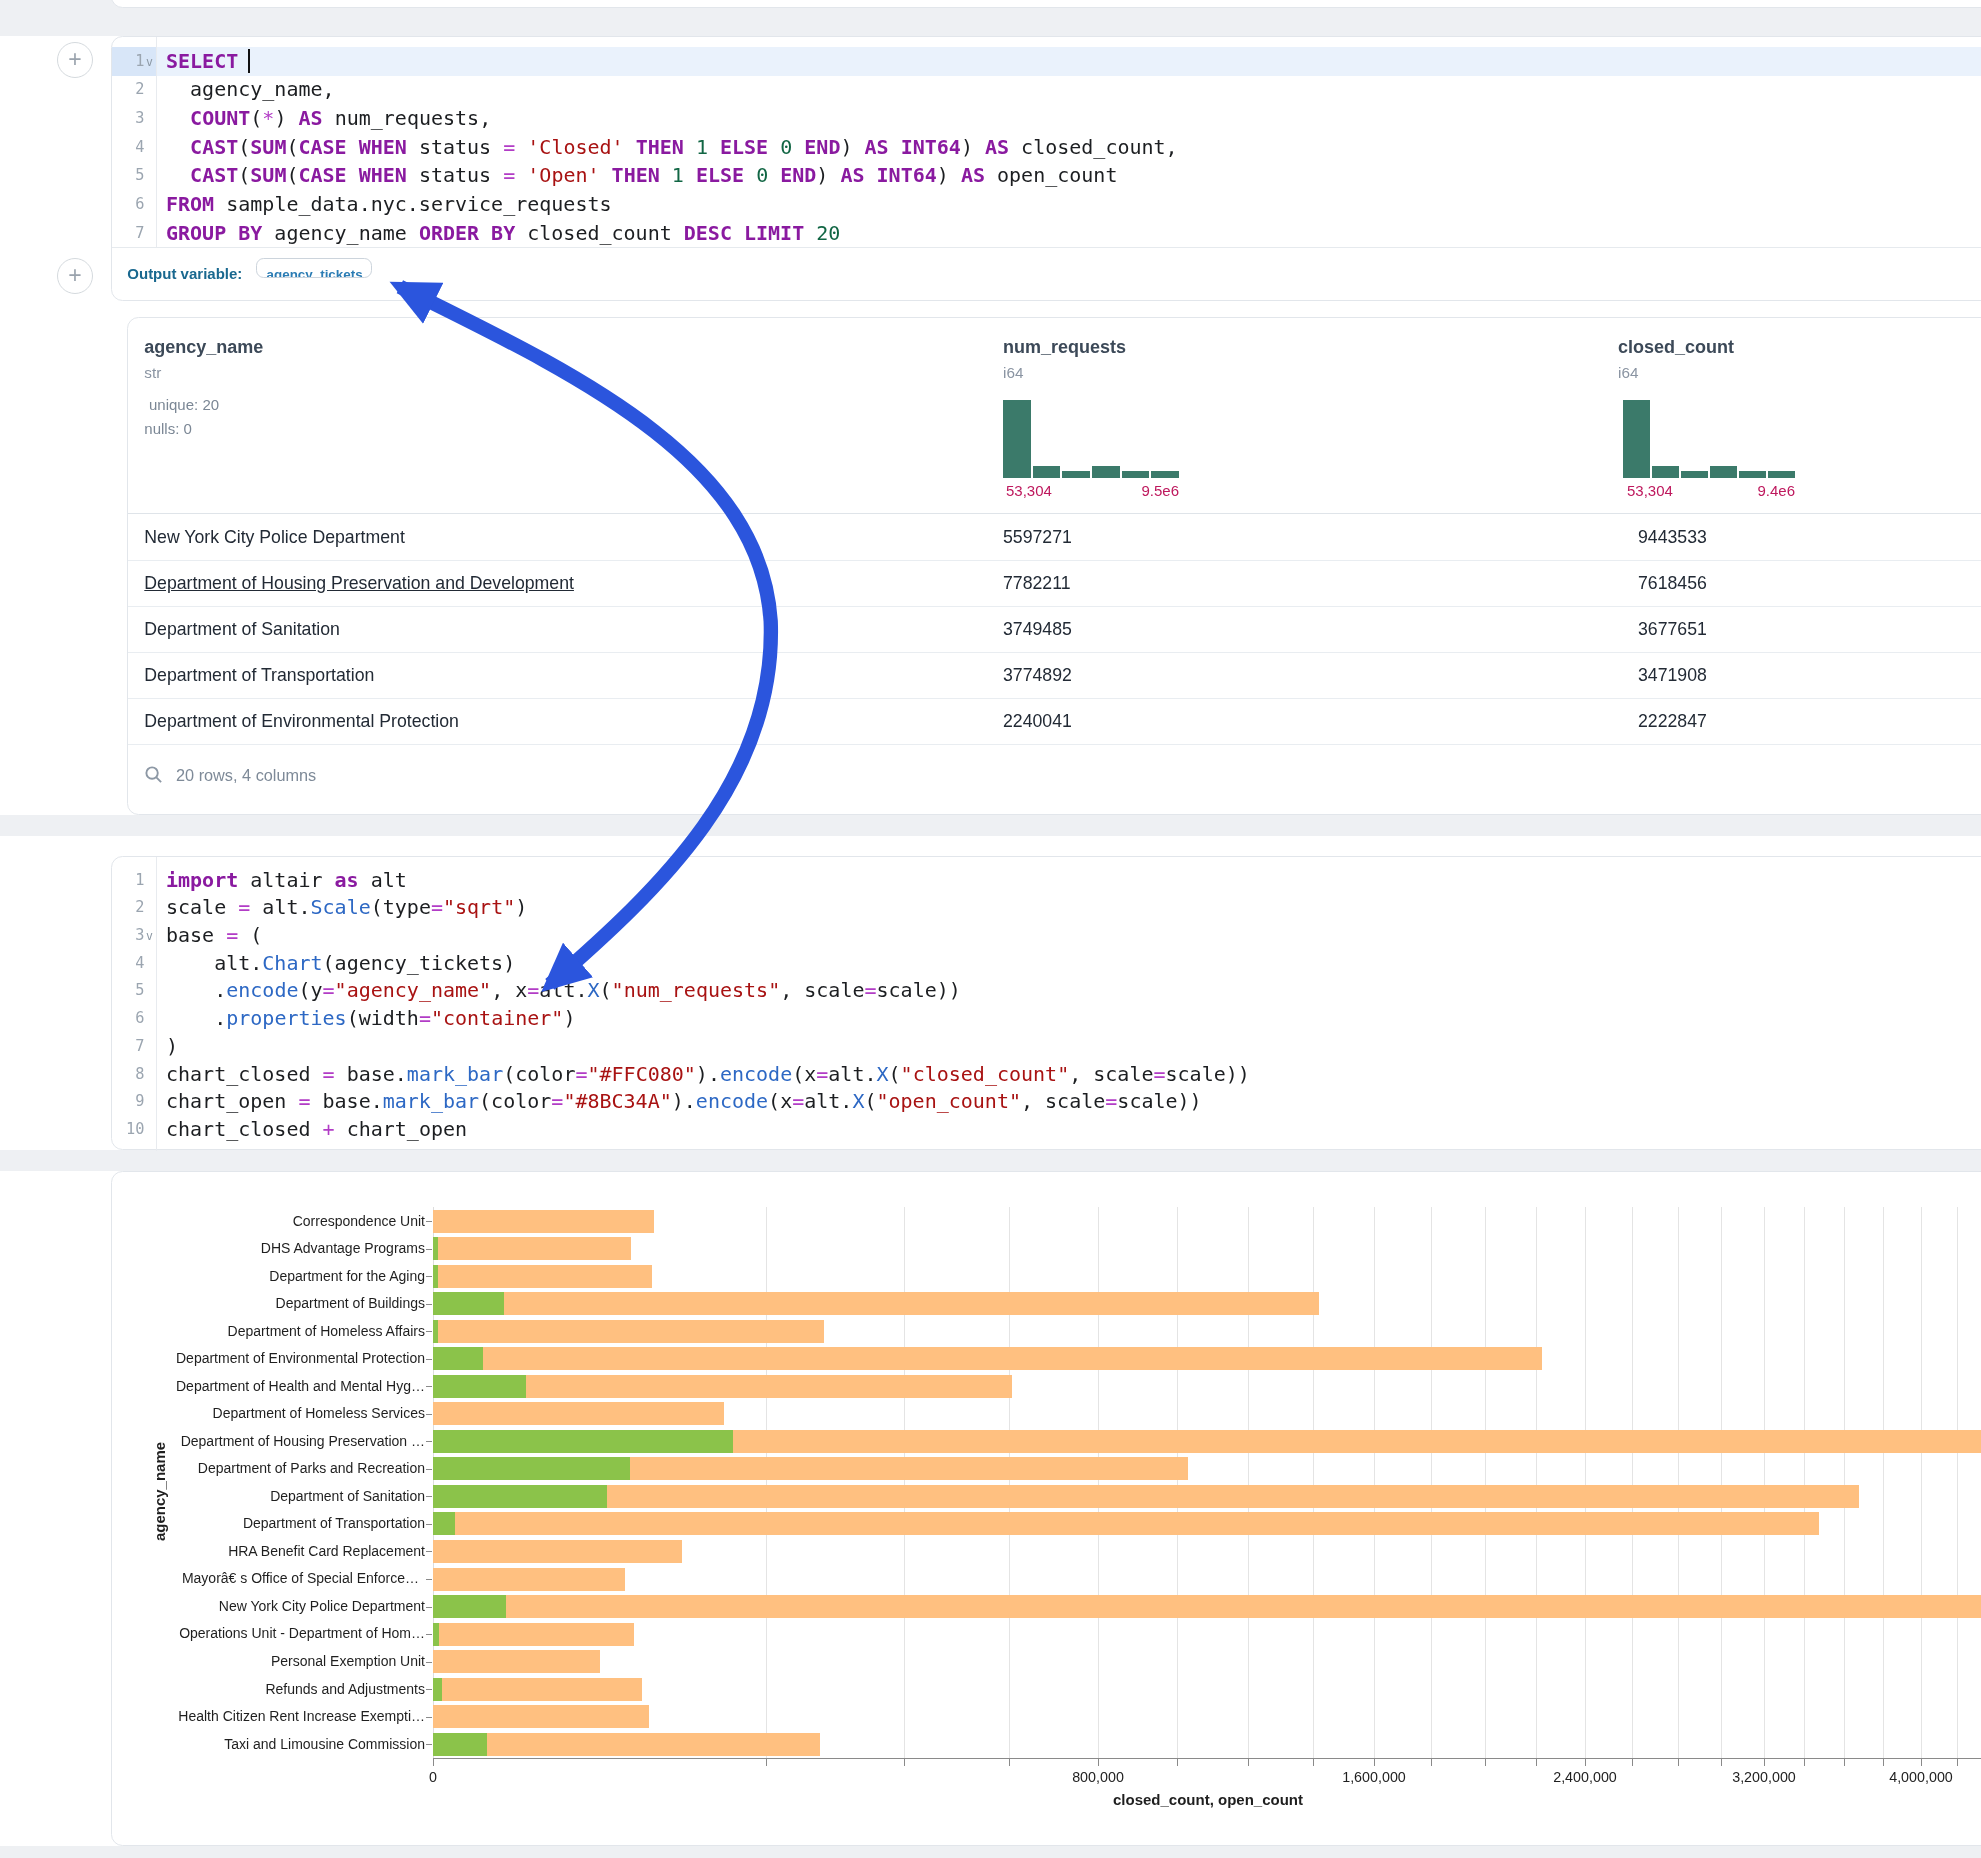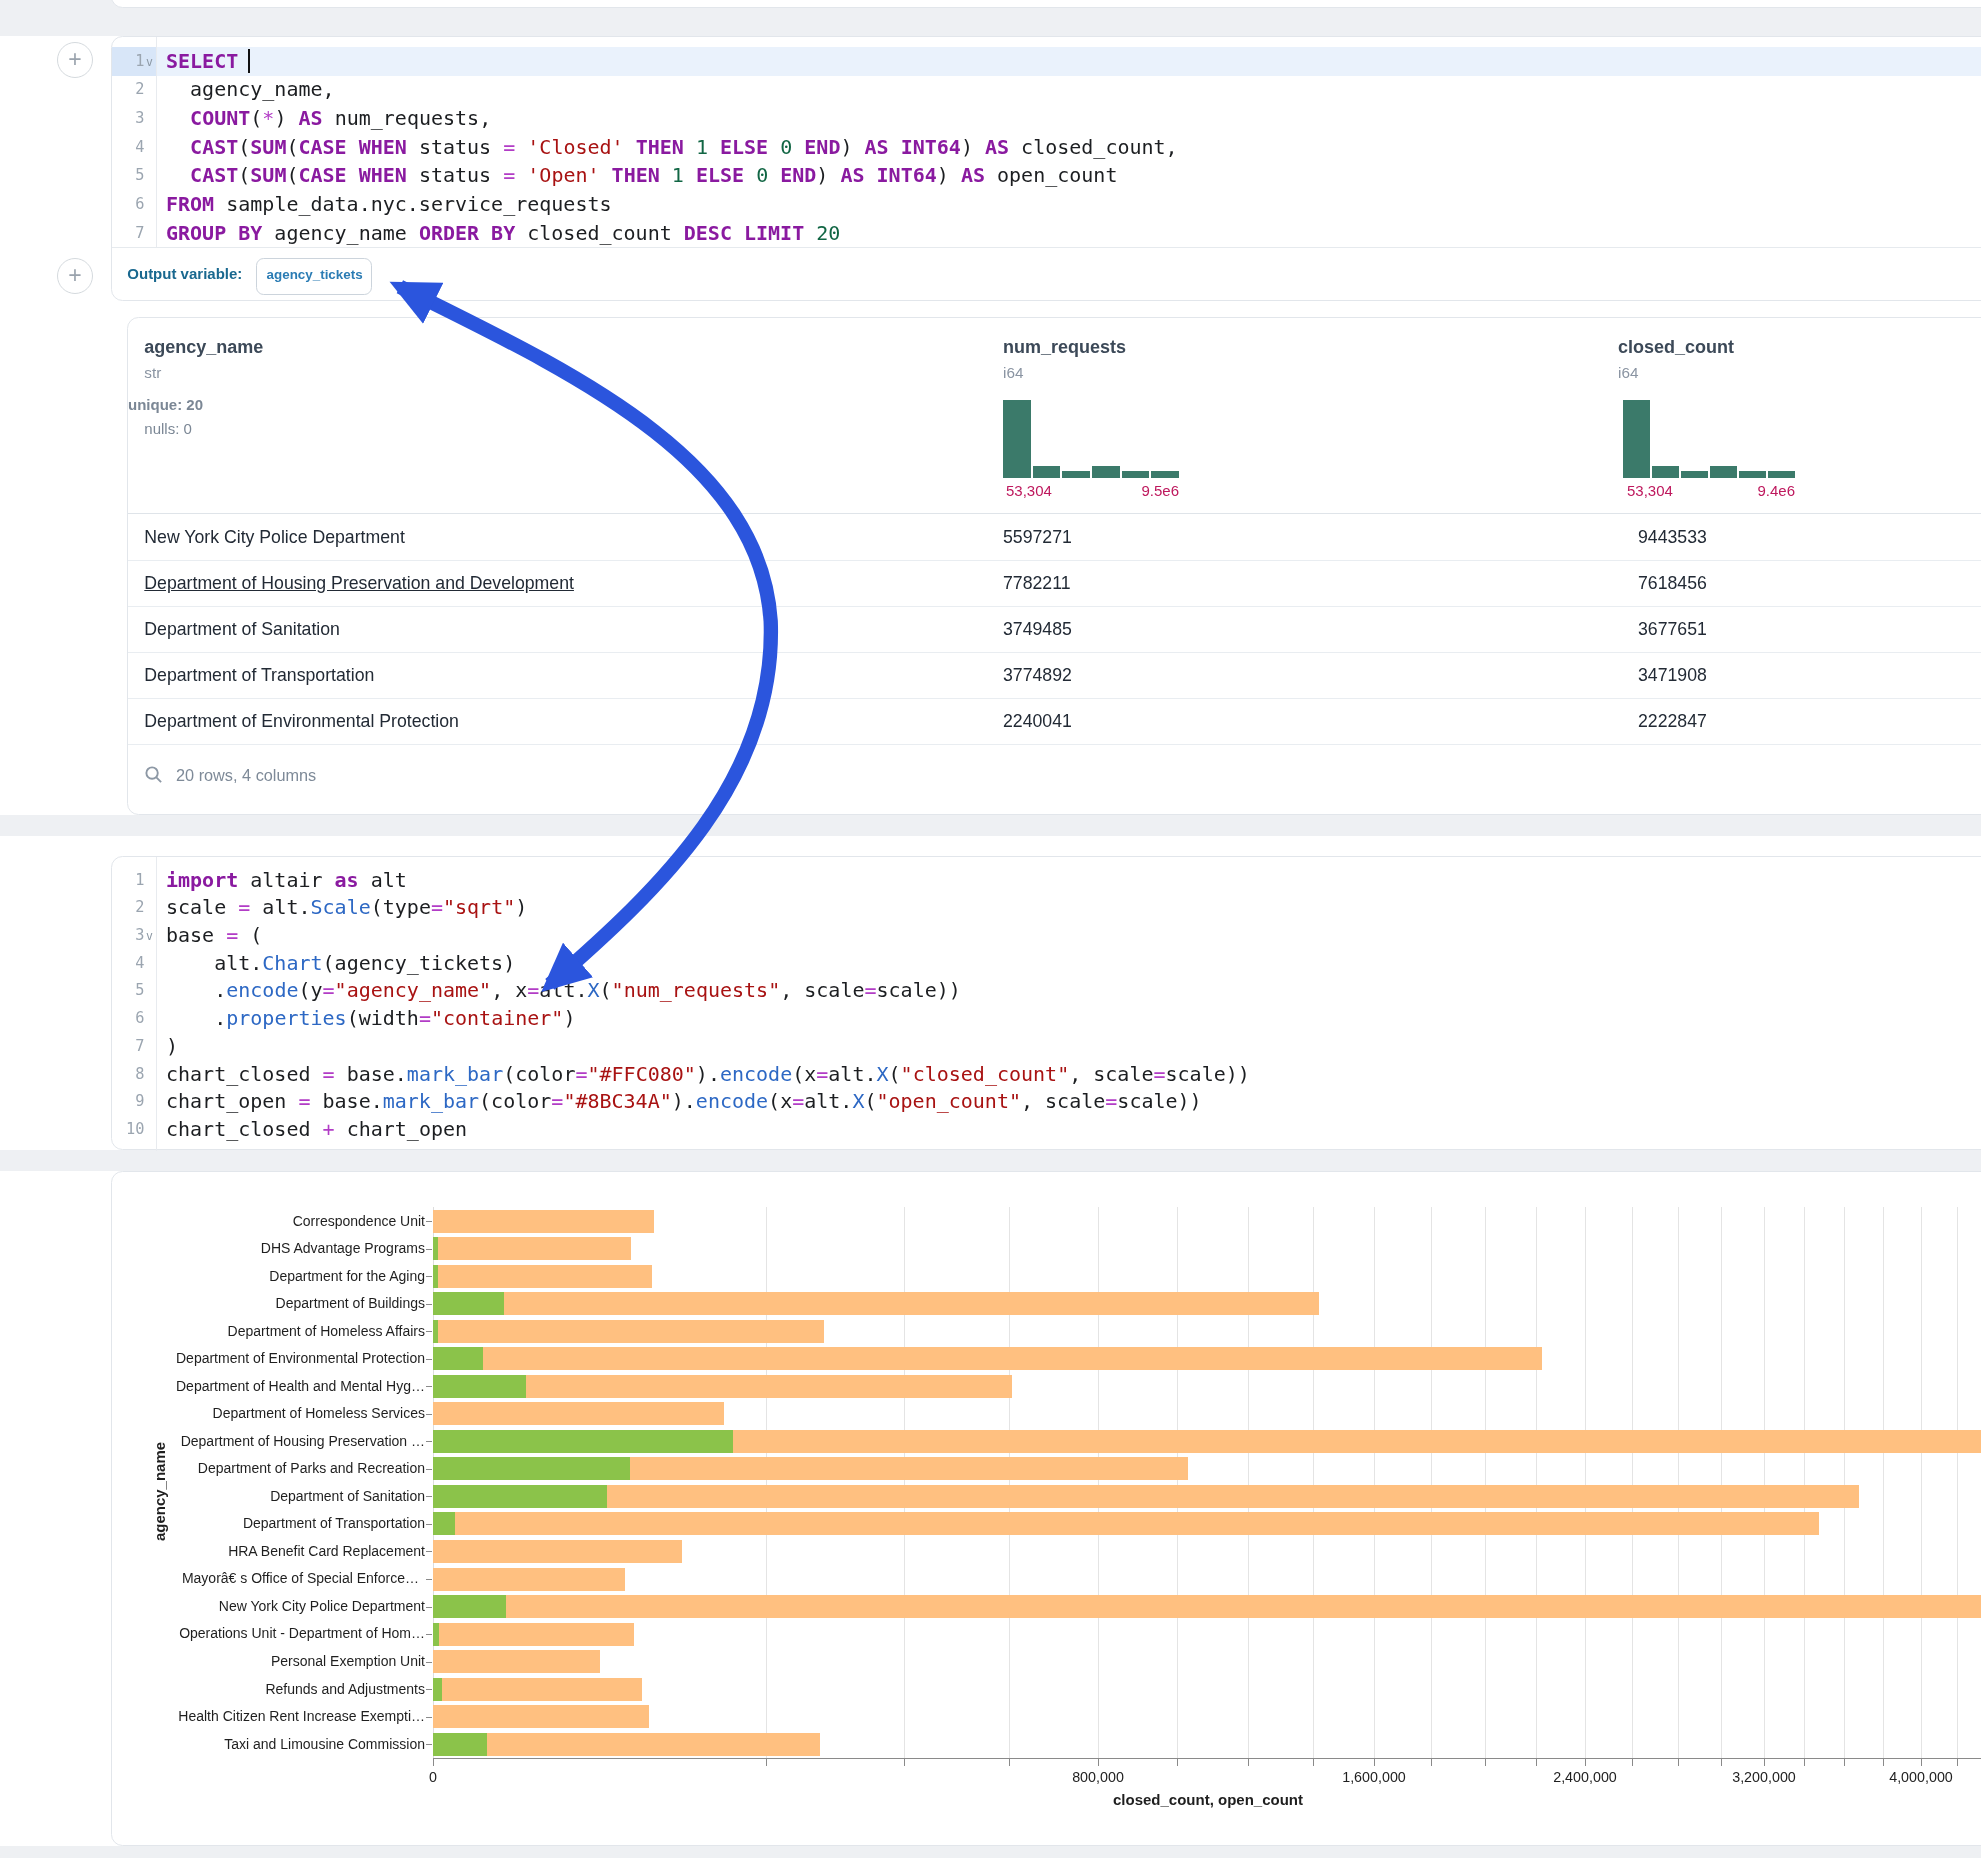--- a/index.html
+++ b/index.html
@@ -63,30 +63,30 @@
         <div class="codeline" style="top: 67px;"><span class="lnum">3</span><span class="ctext"><span class="tk-pl">  </span><span class="tk-kw">COUNT</span><span class="tk-pl">(</span><span class="tk-op">*</span><span class="tk-pl">) </span><span class="tk-kw">AS</span><span class="tk-pl"> num_requests,</span></span></div>
         <div class="codeline" style="top: 96px;"><span class="lnum">4</span><span class="ctext"><span class="tk-pl">  </span><span class="tk-kw">CAST</span><span class="tk-pl">(</span><span class="tk-kw">SUM</span><span class="tk-pl">(</span><span class="tk-kw">CASE</span><span class="tk-pl"> </span><span class="tk-kw">WHEN</span><span class="tk-pl"> status </span><span class="tk-op">=</span><span class="tk-pl"> </span><span class="tk-str">'Closed'</span><span class="tk-pl"> </span><span class="tk-kw">THEN</span><span class="tk-pl"> </span><span class="tk-num">1</span><span class="tk-pl"> </span><span class="tk-kw">ELSE</span><span class="tk-pl"> </span><span class="tk-num">0</span><span class="tk-pl"> </span><span class="tk-kw">END</span><span class="tk-pl">) </span><span class="tk-kw">AS</span><span class="tk-pl"> </span><span class="tk-kw">INT64</span><span class="tk-pl">) </span><span class="tk-kw">AS</span><span class="tk-pl"> closed_count,</span></span></div>
         <div class="codeline" style="top: 124px;"><span class="lnum">5</span><span class="ctext"><span class="tk-pl">  </span><span class="tk-kw">CAST</span><span class="tk-pl">(</span><span class="tk-kw">SUM</span><span class="tk-pl">(</span><span class="tk-kw">CASE</span><span class="tk-pl"> </span><span class="tk-kw">WHEN</span><span class="tk-pl"> status </span><span class="tk-op">=</span><span class="tk-pl"> </span><span class="tk-str">'Open'</span><span class="tk-pl"> </span><span class="tk-kw">THEN</span><span class="tk-pl"> </span><span class="tk-num">1</span><span class="tk-pl"> </span><span class="tk-kw">ELSE</span><span class="tk-pl"> </span><span class="tk-num">0</span><span class="tk-pl"> </span><span class="tk-kw">END</span><span class="tk-pl">) </span><span class="tk-kw">AS</span><span class="tk-pl"> </span><span class="tk-kw">INT64</span><span class="tk-pl">) </span><span class="tk-kw">AS</span><span class="tk-pl"> open_count</span></span></div>
         <div class="codeline" style="top: 153px;"><span class="lnum">6</span><span class="ctext"><span class="tk-kw">FROM</span><span class="tk-pl"> sample_data.nyc.service_requests</span></span></div>
         <div class="codeline" style="top: 182px;"><span class="lnum">7</span><span class="ctext"><span class="tk-kw">GROUP BY</span><span class="tk-pl"> agency_name </span><span class="tk-kw">ORDER BY</span><span class="tk-pl"> closed_count </span><span class="tk-kw">DESC</span><span class="tk-pl"> </span><span class="tk-kw">LIMIT</span><span class="tk-pl"> </span><span class="tk-num">20</span></span></div>
       </div>
     <div class="cursor" style="left:136px;top:11.5px;"></div>
     <div style="position:absolute;left:0;right:0;top:210px;height:1px;background:#e6eaee;"></div>
     <div style="position:absolute;left:0;top:211px;right:0;height:53px;font-family:'Liberation Sans',sans-serif;">
       <span style="position:absolute;left:15.3px;top:17px;font-size:15px;font-weight:bold;color:#19688f;">Output variable:</span>
-      <span style="position:absolute;left:144px;top:9.6px;width:116px;height:37px;line-height:32.5px;box-sizing:border-box;border:1px solid #ccd4dc;border-radius:7.6px;padding:0 9.6px;font-size:13.4px;font-weight:bold;color:#2b7cb4;overflow:hidden;white-space:nowrap;">agency_tickets</span>
+      <span style="position:absolute;left:144px;top:9.6px;width:116px;height:20px;line-height:32.5px;box-sizing:border-box;border:1px solid #ccd4dc;border-radius:7.6px;padding:0 9.6px;font-size:13.4px;font-weight:bold;color:#2b7cb4;overflow:hidden;white-space:nowrap;">agency_tickets</span>
     </div>
   </div>
 
   <div class="card" style="left:127px;top:317px;width:1991px;height:498px;">
 
     <div>
       <span class="colname" style="left:16.3px;top:19px;">agency_name</span>
       <span class="coltype" style="left:16.3px;top:46px;">str</span>
-      <span class="colstat" style="left:0;top:78px;font-weight:bold;">unique: 20</span>
+      <span class="colstat" style="left:21px;top:78px;">unique: 20</span>
       <span class="colstat" style="left:16.3px;top:102px;">nulls: 0</span>
     </div>
     <div>
       <span class="colname" style="left:875px;top:19px;">num_requests</span>
       <span class="coltype" style="left:875px;top:46px;">i64</span>
       <div class="hist" id="hist-1" style="left:875px;top:82px;width:176px;height:78px;">
           <div class="hb" style="height: 78px;"></div>
           <div class="hb" style="height: 12.4px;"></div>
           <div class="hb" style="height: 6.7px;"></div>
           <div class="hb" style="height: 12.4px;"></div>

